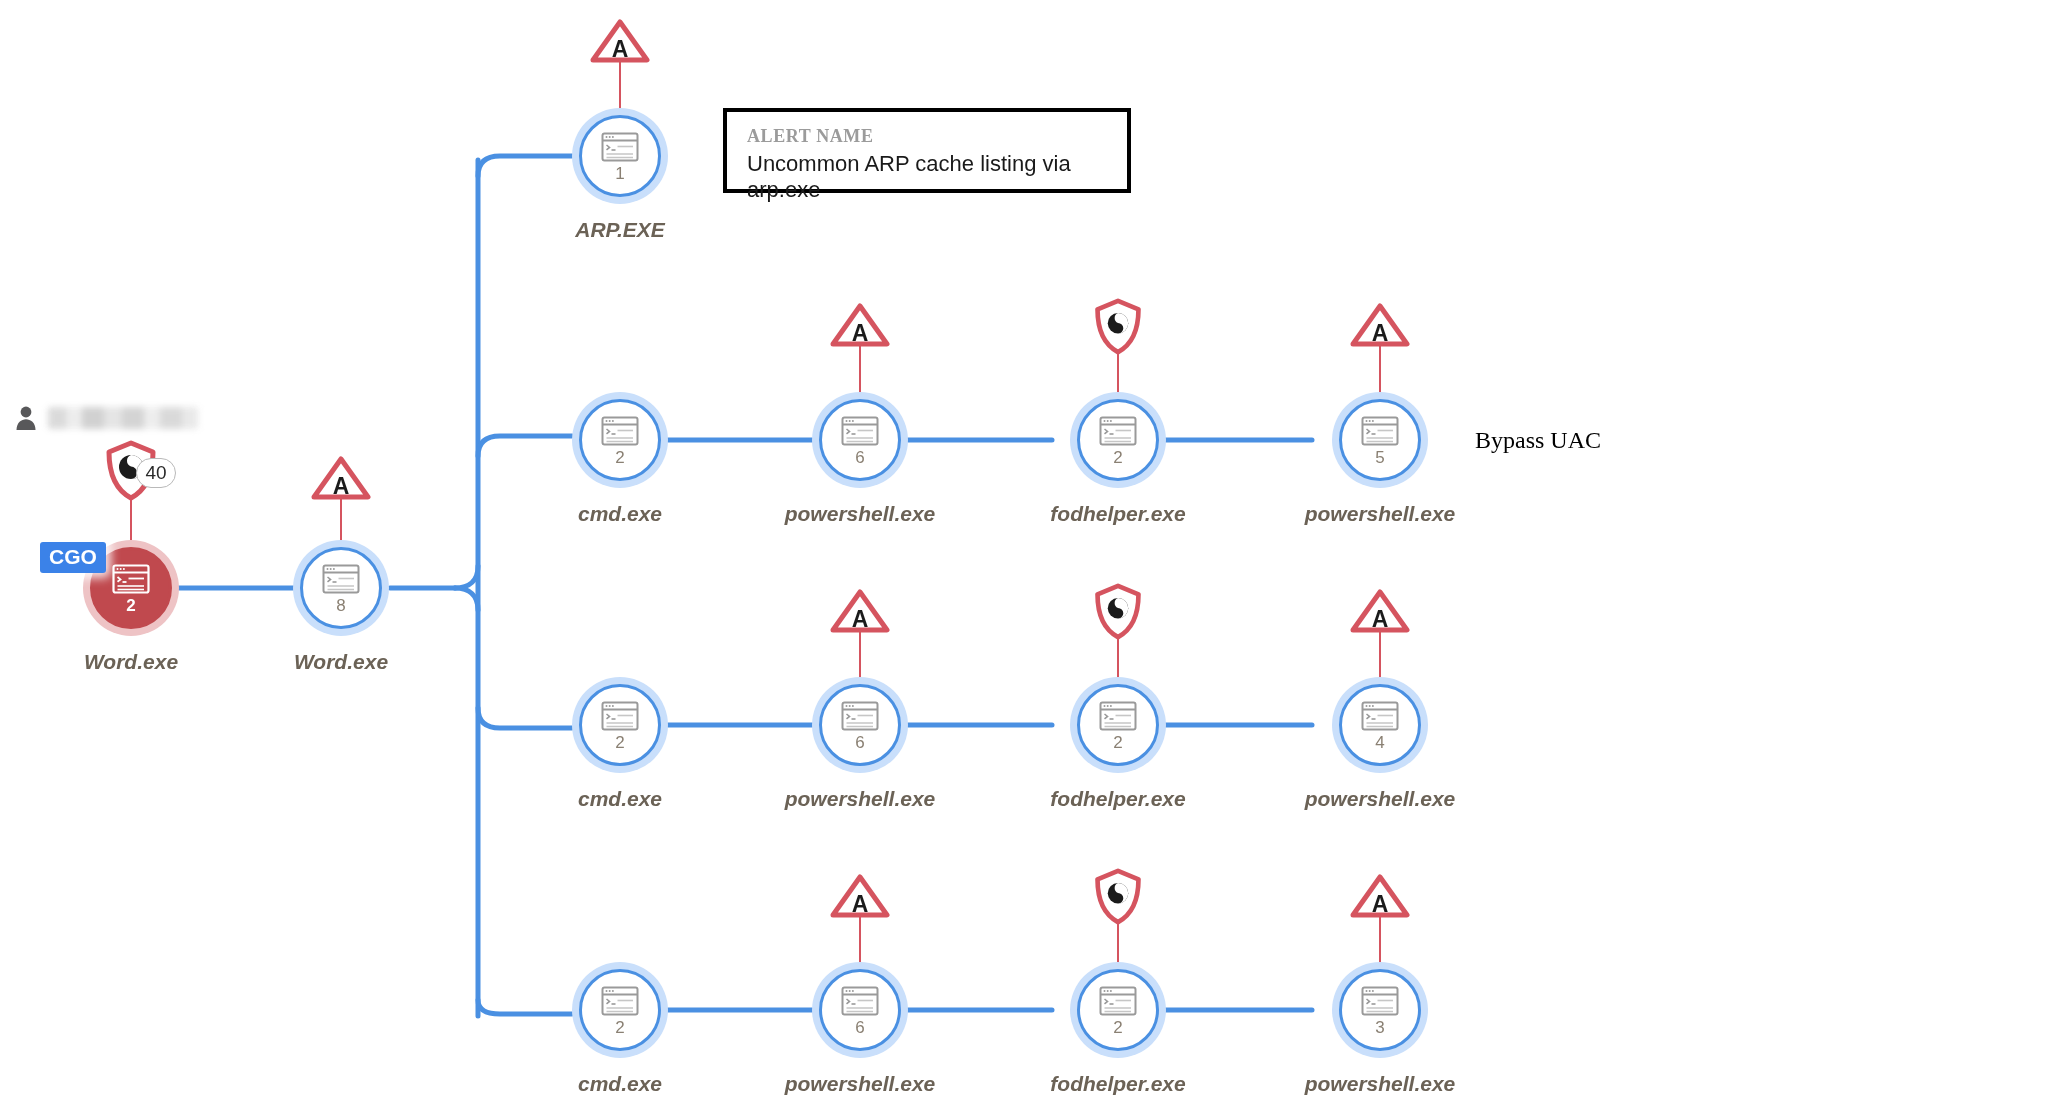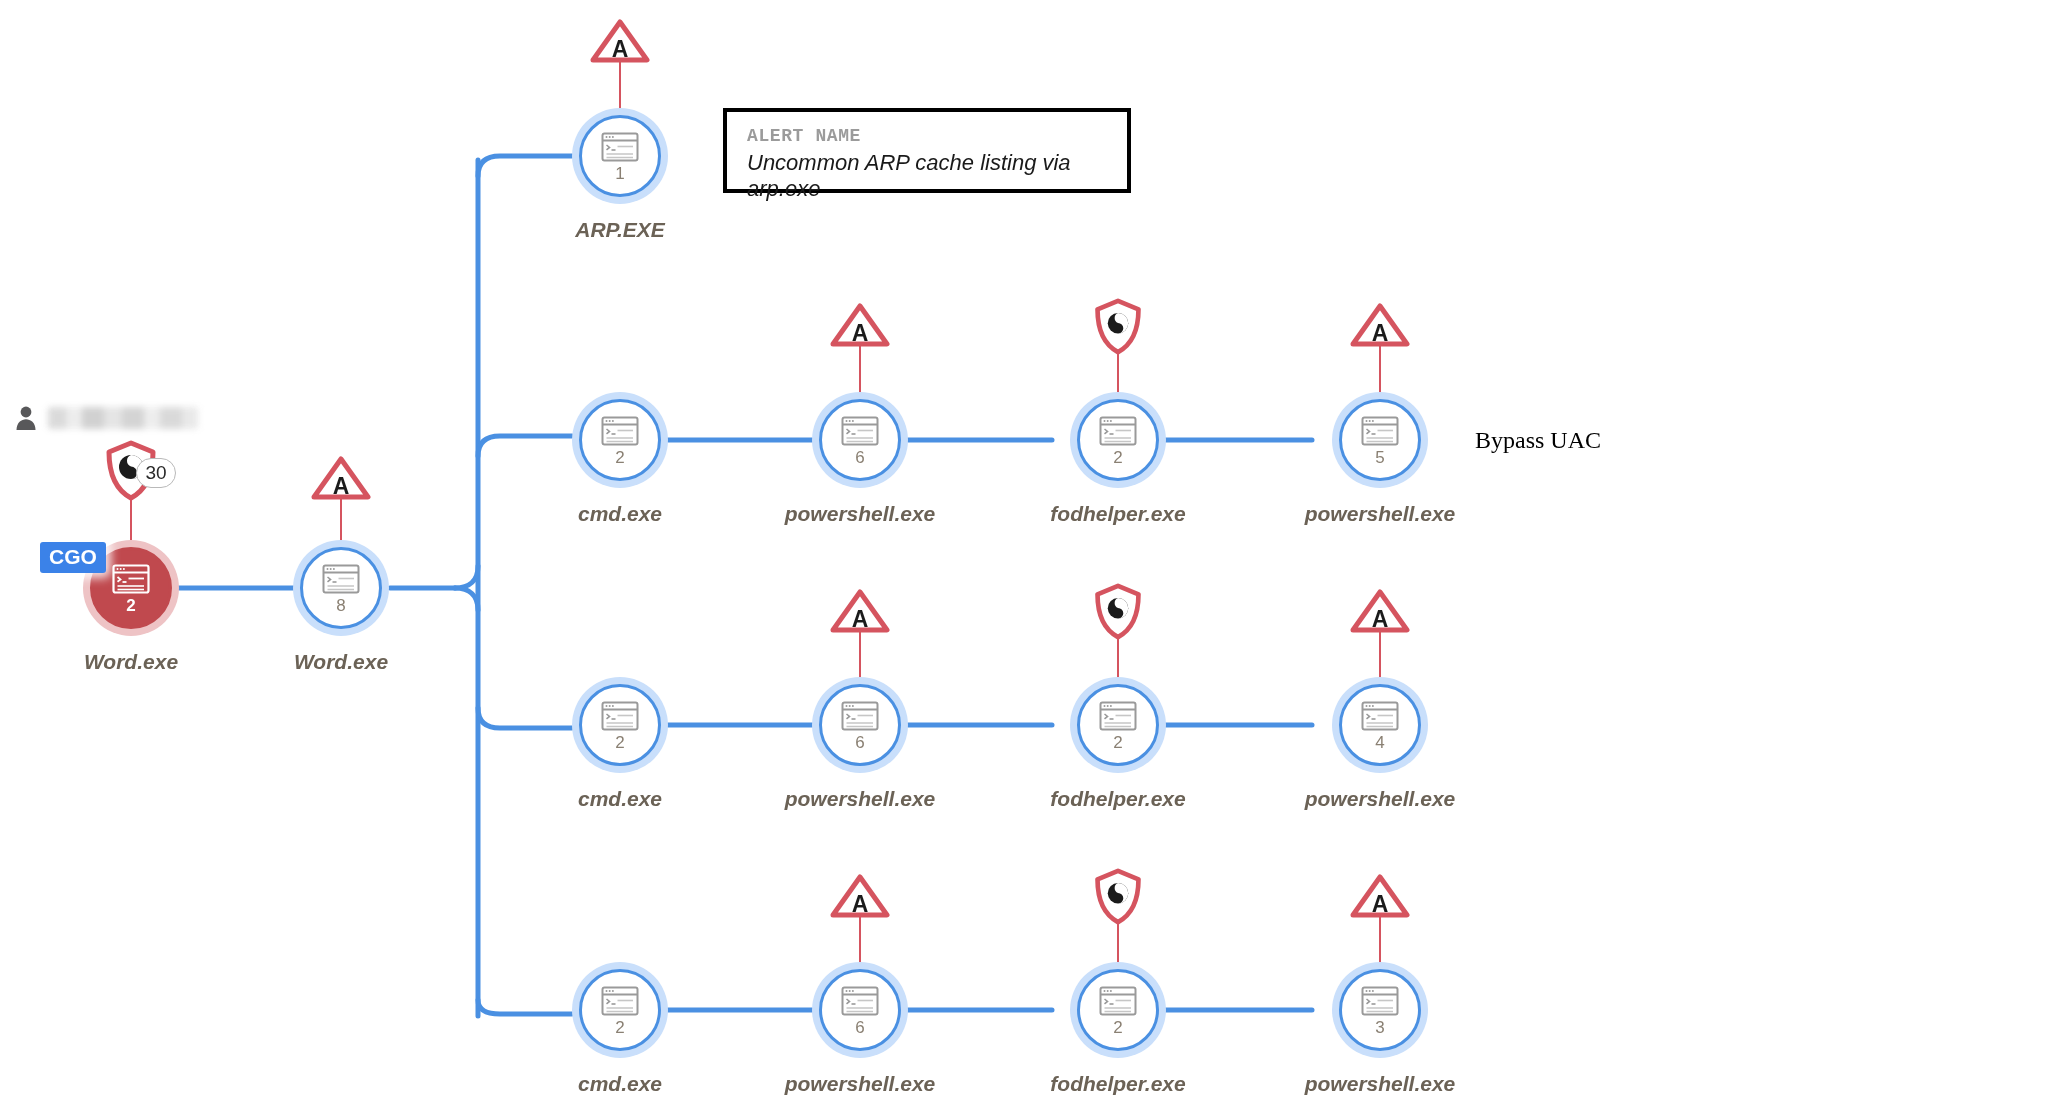--- a/index.html
+++ b/index.html
@@ -87,24 +87,24 @@
   
   .alert-box{
     position:absolute;left:723px;top:108px;
     width:408px;height:85px;
     background:#ffffff;border:4px solid #000000;
     box-sizing:border-box;
     padding:14px 20px 0 20px;
   }
   .alert-box .lbl{
     font-size:18px;letter-spacing:.6px;color:#9b9b9b;font-weight:bold;
-    font-family:Liberation Mono, monospace;
+    font-family:Liberation Serif, serif;
   }
   .alert-box .val{
-    font-size:22px;font-style:italic;color:#1a1a1a;margin-top:4px;
+    font-size:22px;color:#1a1a1a;margin-top:4px;
     font-family:"Liberation Sans",sans-serif;
   }
 
   
   .row-note{
     position:absolute;
     font-size:24px;color:#000000;line-height:1.33;
     white-space:pre-line;
     font-family:Liberation Serif, serif;
   }
@@ -158,21 +158,21 @@
 
   <div class="cgo-tag">CGO</div>
 
   <div class="badge" style="left:131px;top:440px;">
     <div class="stem" style="height:92px;"></div>
     <svg width="58" height="62" viewBox="0 0 58 62">
       <path d="M29 3 L51 12 C51 34 44 50 29 58 C14 50 7 34 7 12 Z" fill="#ffffff" stroke="#d5545f" stroke-width="5" stroke-linejoin="round"></path>
       <circle cx="29" cy="27" r="12" fill="#1b1b1b"></circle>
       <path d="M29 15 A12 12 0 0 1 29 39 A6.2 6.2 0 0 0 29 26.6 A6.2 6.2 0 0 1 29 15 Z" fill="#ffffff"></path>
     </svg>
-    <div class="count-pill">30</div>
+    <div class="count-pill">40</div>
   </div>
 
   <div class="node alert-root" style="left:131px;top:588px;">
     <div class="halo"></div>
     <div class="disc">
       <svg class="console-ico" viewBox="0 0 38 30">
         <rect x="1.5" y="1.5" width="35" height="27" rx="2" fill="none" stroke="#ffffff" stroke-width="2.2"></rect>
         <line x1="1.5" y1="8.5" x2="36.5" y2="8.5" stroke="#ffffff" stroke-width="2"></line>
         <circle cx="5.5" cy="5" r="1" fill="#ffffff"></circle>
           <circle cx="8.7" cy="5" r="1" fill="#ffffff"></circle>

